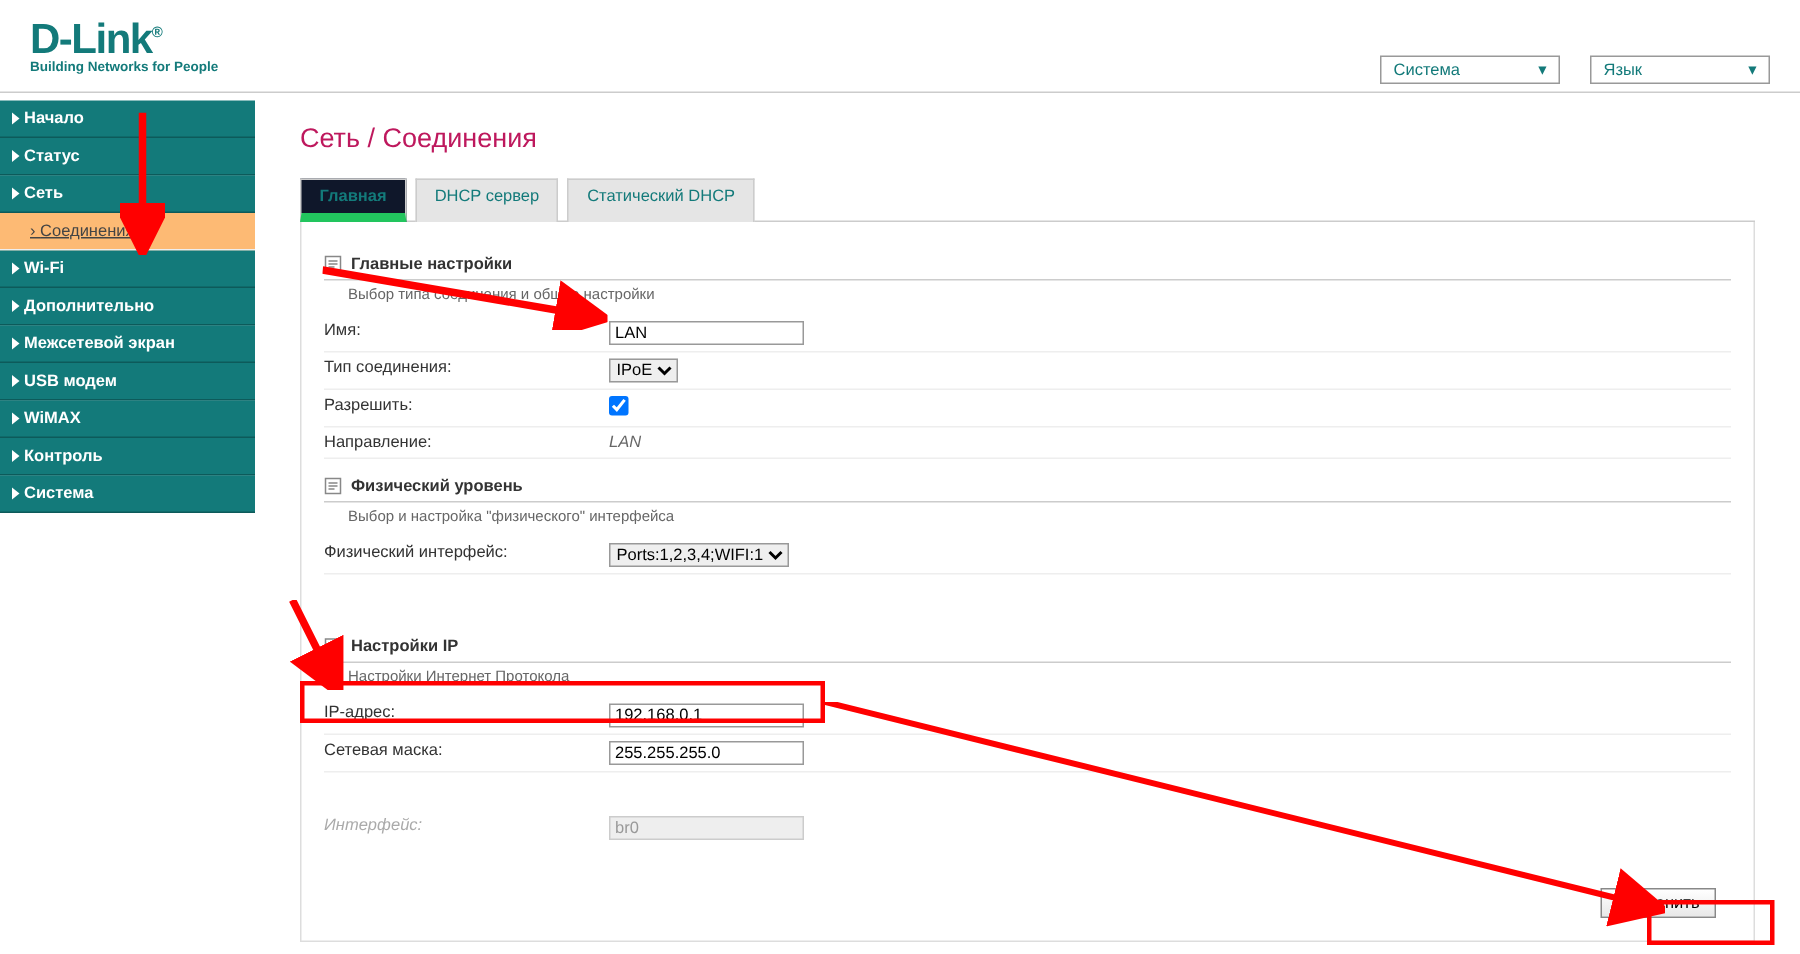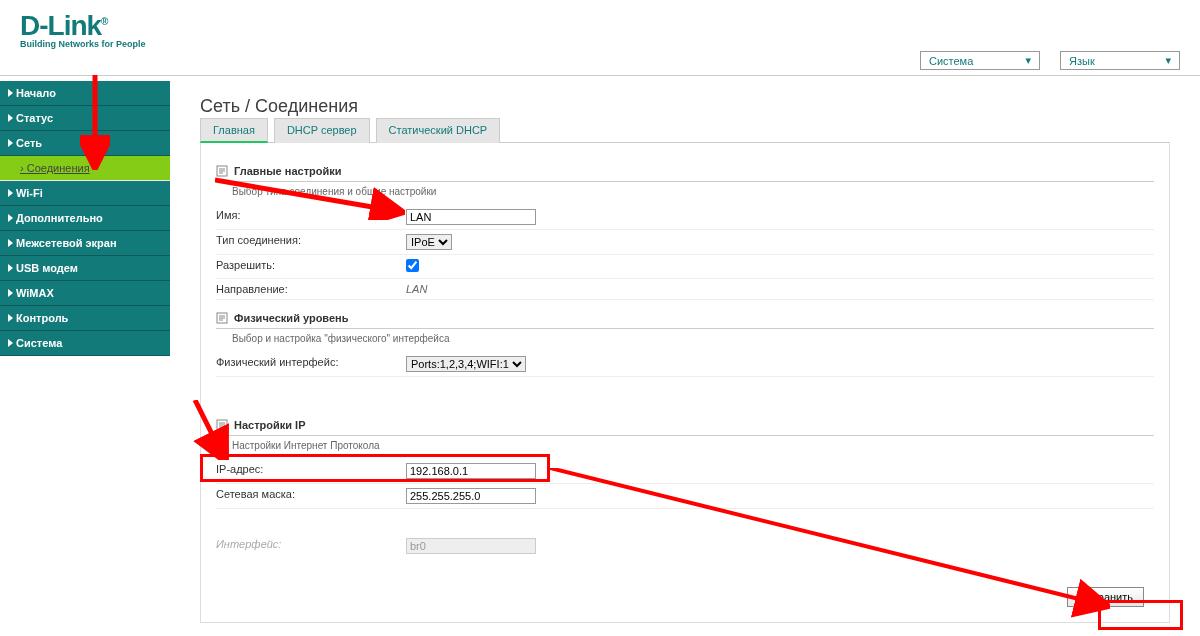--- a/index.html
+++ b/index.html
@@ -1,35 +1,35 @@
 <!DOCTYPE html>
 <html><head>
 <meta charset="utf-8">
 <style>
 * { box-sizing: border-box; margin: 0; padding: 0; }
 body { font-family: Tahoma, Arial, sans-serif; font-size: 11px; color: #333; background: #fff; width: 1200px; }
 .page { display: flex; flex-direction: column; }
-.topbar { height: 76px; position: relative; border-bottom: 1px solid #ccc; }
+.topbar { height: 62px; position: relative; border-bottom: 1px solid #ccc; }
 .logo { position: absolute; left: 20px; top: 10px; }
 .logo-text { font-family: Arial; font-size: 28px; font-weight: bold; color: #137a7a; letter-spacing: -1px; }
 .logo-text sup { font-size: 10px; vertical-align: super; }
 .logo-sub { font-size: 9px; color: #137a7a; font-weight: bold; margin-top: -3px; }
 .top-menu { position: absolute; right: 20px; bottom: 5px; display: flex; gap: 20px; }
 .top-menu-item { border: 1px solid #999; background: #fff; padding: 2px 8px; width: 120px; display: flex; justify-content: space-between; align-items: center; cursor: pointer; color: #137a7a; }
 .main { display: flex; }
 .sidebar { width: 170px; padding-top: 5px; }
 .side-item { background: #137a7a; color: #fff; padding: 6px 8px; border-bottom: 1px solid #0d5a5a; font-size: 11px; display: flex; align-items: center; gap: 3px; cursor: pointer; font-weight: bold; }
 .side-item .bullet { width: 0; height: 0; border-top: 4px solid transparent; border-bottom: 4px solid transparent; border-left: 5px solid #fff; }
-.side-sub { background: #84cc16; color: #444; padding: 6px 20px; font-size: 11px; cursor: pointer; border-bottom: 1px solid #eee; }
+.side-sub { background: #fdba74; color: #444; padding: 6px 20px; font-size: 11px; cursor: pointer; border-bottom: 1px solid #eee; }
 .side-sub.active { text-decoration: underline; }
 .content { flex: 1; padding: 20px 30px; position: relative; }
-.breadcrumb { font-size: 18px; color: #404040; }
+.breadcrumb { font-size: 18px; color: #be185d; margin-bottom: 15px; }
 .tabs { display: flex; gap: 0; border-bottom: 1px solid #ccc; margin-bottom: 0; }
 .tab { padding: 5px 12px; border: 1px solid #ccc; border-bottom: none; background: #fff; color: #137a7a; font-size: 11px; cursor: pointer; position: relative; top: 1px; }
-.tab.active { background: #e5e5e5; border-bottom: 2px solid #22c55e; }
+.tab.active { background: #0f172a; border-bottom: 6px solid #22c55e; font-weight: bold; }
 .tab:not(.active) { background: #e5e5e5; margin-left: 6px; }
 .panel { border: 1px solid #ddd; border-top: none; padding: 10px 15px 50px 15px; min-height: 480px; position: relative; }
 .section-header { display: flex; align-items: flex-start; gap: 6px; border-bottom: 1px solid #ccc; padding: 4px 0; margin-top: 8px; }
 .section-header .icon { width: 12px; height: 12px; display: inline-flex; }
 .section-title { font-weight: bold; font-size: 11px; }
 .section-desc { color: #666; font-size: 10px; padding: 4px 0 8px 16px; }
 .form-row { display: flex; align-items: flex-start; padding: 4px 0; font-size: 11px; border-bottom: 1px solid #eee; }
 .form-row:last-child { border-bottom: none; }
 .form-label { width: 190px; color: #333; }
 .form-value input[type=text] { width: 130px; font-size: 11px; padding: 1px 3px; border: 1px solid #999; }

